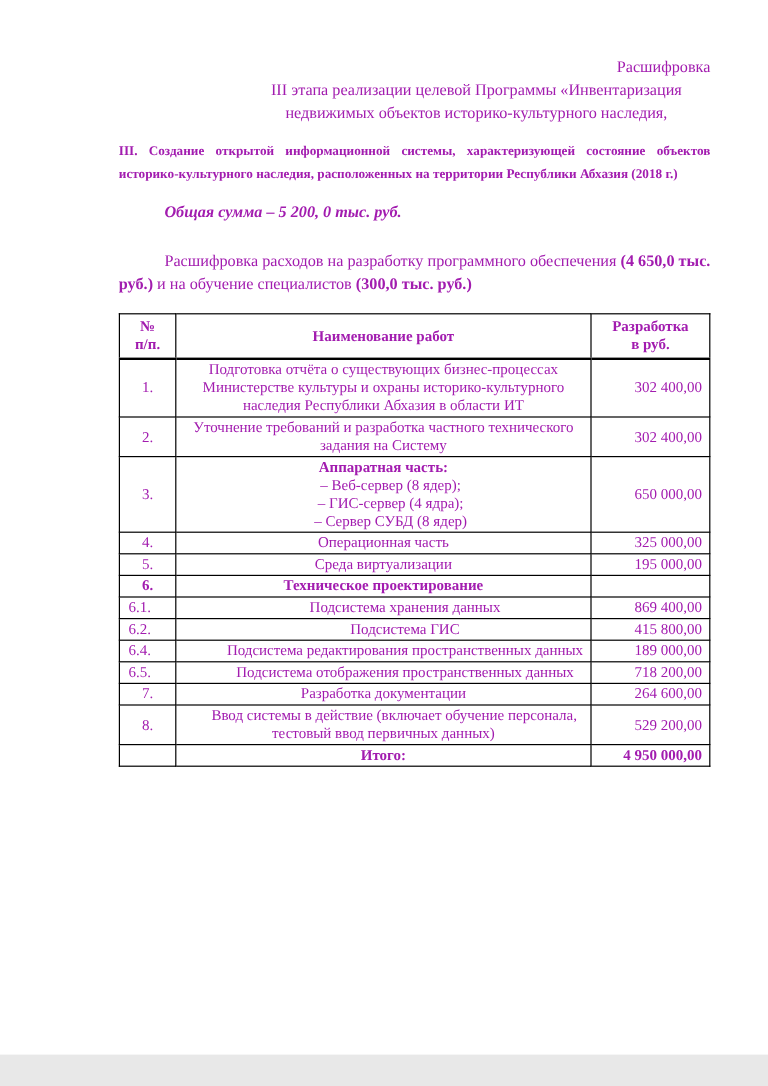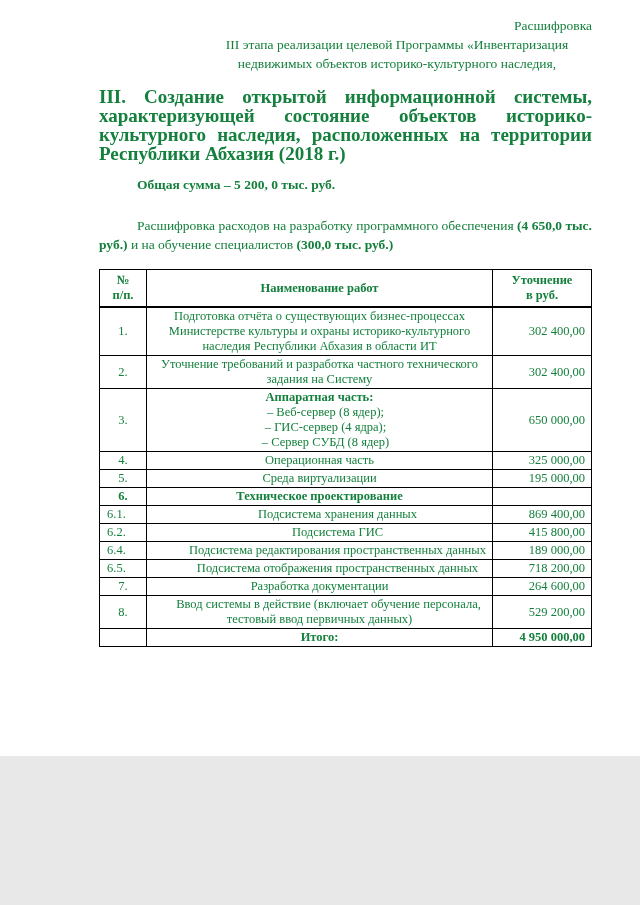--- a/index.html
+++ b/index.html
@@ -1,49 +1,50 @@
 <!DOCTYPE html>
 <html><head>
 <meta charset="utf-8">
 <style>
   html,body { margin:0; padding:0; background:#e8e8e8; }
   .page {
     position:relative;
-    width:640px; height:756px;
+    width:640px; height:879px;
     margin:0 auto;
     background:#ffffff;
     font-family:"Liberation Serif", serif;
-    color:#15803d;
+    color:#a21caf;
     box-sizing:border-box;
-    padding:16px 48px 0 99px;
+    padding:46px 48px 0 99px;
     overflow:hidden;
   }
   .bold { font-weight:bold; }
   .justified { text-align:justify; }
 
   
   .header-block {
     margin-left:auto;
     width:390px;
     font-size:13.5px;
     line-height:19px;
   }
   .hline.a-right  { text-align:right; }
   .hline.a-center { text-align:center; }
 
   .section-title {
     margin:14px 0 0 0;
-    font-size:19px;
+    font-size:11px;
     font-weight:bold;
     line-height:19px;
   }
   .total-sum {
     margin:14px 0 0 38px;
     font-size:13.5px;
     font-weight:bold;
+    font-style:italic;
   }
   .intro {
     margin:23px 0 0 0;
     font-size:13.5px;
     line-height:19px;
     text-indent:38px;
   }
 
   
   table.works {
@@ -93,21 +94,21 @@
   <p class="total-sum">Общая сумма – 5 200, 0 тыс. руб.</p>
 
   <p class="intro justified"><span>Расшифровка расходов  на разработку программного обеспечения </span><b>(4 650,0 тыс. руб.)</b><span> и на обучение специалистов </span><b>(300,0 тыс. руб.)</b></p>
 
   <table class="works">
     <thead>
       <tr>
         <th class="c-num">№
 п/п.</th>
         <th class="c-name">Наименование работ</th>
-        <th class="c-cost">Уточнение
+        <th class="c-cost">Разработка
 в руб.</th>
       </tr>
     </thead>
     <tbody>
         <tr>
           <td class="c-num">1.</td>
           <td class="c-name">Подготовка отчёта о существующих бизнес-процессах Министерстве культуры и охраны историко-культурного наследия Республики Абхазия в области ИТ</td>
           <td class="c-cost">302 400,00</td>
         </tr>
         <tr>

